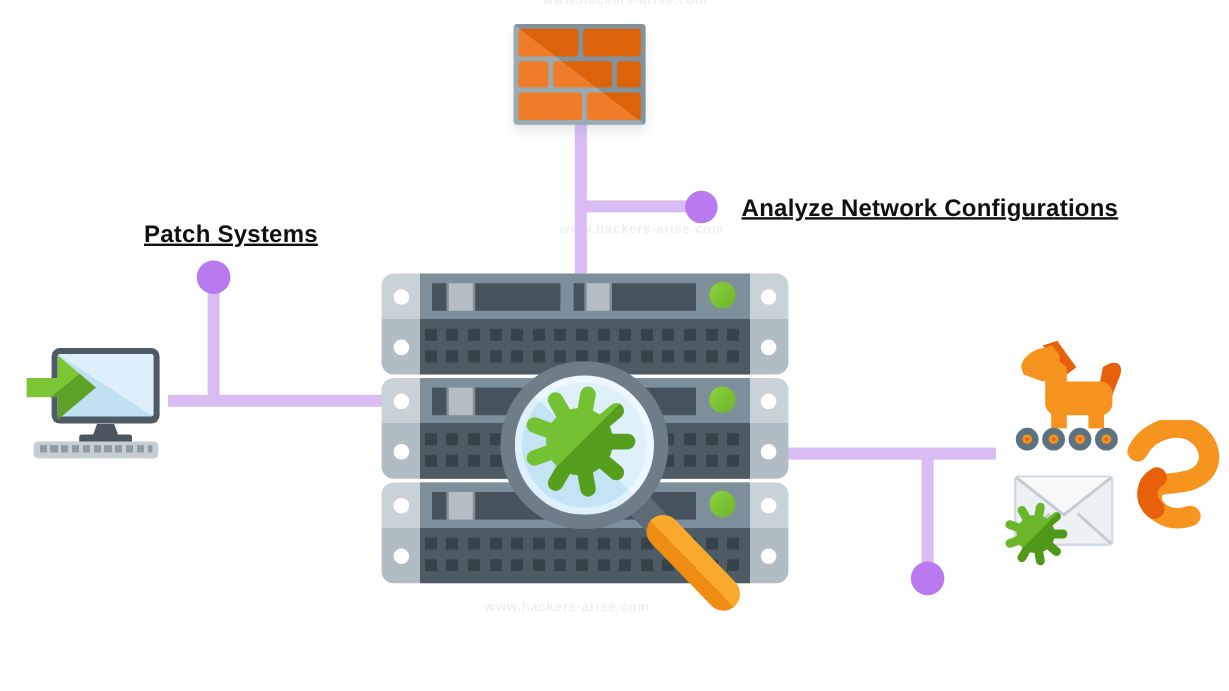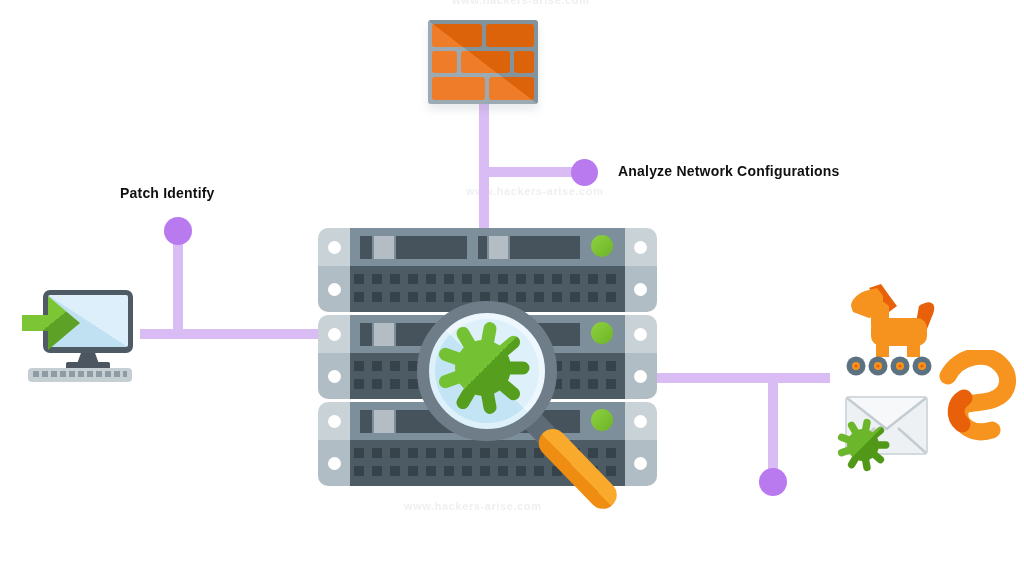--- a/index.html
+++ b/index.html
@@ -2,22 +2,22 @@
 <html><head>
 <meta charset="utf-8">
 <style>
   html,body{margin:0;padding:0;background:#ffffff;}
   .canvas{position:relative;width:1024px;height:576px;background:#ffffff;overflow:hidden;
           font-family:"Liberation Sans",sans-serif;}
   
   .line{position:absolute;background:#d9bcf4;z-index:1;}
   .dot{position:absolute;background:#b97aef;border-radius:50%;z-index:3;}
   
-  .label{position:absolute;font-weight:800;font-size:14px;color:#101010;
-         letter-spacing:.2px;white-space:nowrap;z-index:6;}
+  .label{position:absolute;font-weight:800;font-size:20px;color:#101010;
+         letter-spacing:.2px;white-space:nowrap;z-index:6;text-decoration:underline;}
   .watermark{position:absolute;font-weight:700;font-size:11px;color:rgba(120,132,142,.13);
          letter-spacing:.6px;white-space:nowrap;z-index:0;}
   
   .firewall{position:absolute;left:428px;top:20px;width:110px;height:84px;background:#8d9ea9;
          border-radius:3px;padding:4px;box-sizing:border-box;display:flex;flex-direction:column;
          gap:4px;z-index:2;box-shadow:0 6px 8px rgba(130,140,150,.18);}
   .fw-row{display:flex;gap:4px;flex:1;}
   .brick{background:#ed6a0b;border-radius:3px;}
   .fw-overlay{position:absolute;inset:0;border-radius:3px;
          background:linear-gradient(to top right,rgba(255,255,255,.12) 49.6%,rgba(0,0,0,.07) 50%);}
@@ -77,21 +77,21 @@
   <div class="dot" style="left:571px;top:159px;width:27px;height:27px;"></div>
 
   <div class="dot" style="left:164px;top:217px;width:28px;height:28px;"></div>
   <div class="line" style="left:173px;top:240px;width:10px;height:94px;"></div>
   <div class="line" style="left:140px;top:329px;width:180px;height:10px;"></div>
 
   <div class="line" style="left:654px;top:373px;width:176px;height:10px;"></div>
   <div class="line" style="left:768px;top:378px;width:10px;height:92px;"></div>
   <div class="dot" style="left:759px;top:468px;width:28px;height:28px;"></div>
 
-  <div class="label" style="left:120px;top:185px;">Patch Identify</div>
+  <div class="label" style="left:120px;top:185px;">Patch Systems</div>
   <div class="label" style="left:618px;top:163px;">Analyze Network Configurations</div>
 
   <div class="firewall">
     <div class="fw-row">
       <div class="brick" style="flex:1.05;"></div>
       <div class="brick" style="flex:1;"></div>
     </div>
     <div class="fw-row">
       <div class="brick" style="flex:.52;"></div>
       <div class="brick" style="flex:1.05;"></div>

